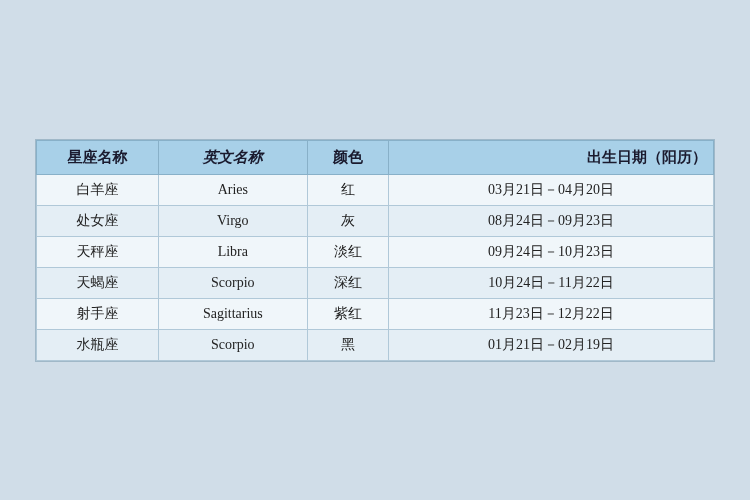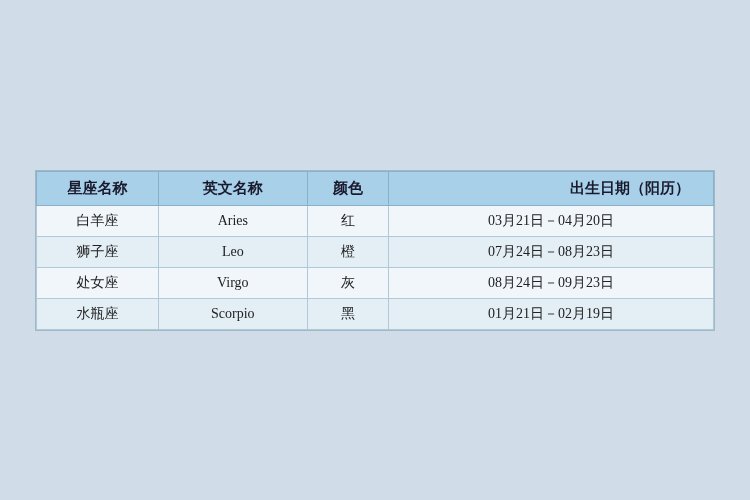--- a/index.html
+++ b/index.html
@@ -28,21 +28,21 @@
       width: 100%;
       border-collapse: collapse;
     }
 
     thead tr {
       background-color: #a8d0e8;
     }
 
     thead th {
       border: 1px solid #88b0c8;
-      padding: 7px 23px;
+      padding: 7px 6px;
       text-align: center;
       font-size: 15px;
       font-weight: bold;
       color: #1a1a2e;
     }
 
     tbody tr {
       background-color: #f0f6fa;
     }
 
@@ -52,21 +52,21 @@
 
     tbody td {
       border: 1px solid #b0c8d8;
       padding: 6px 14px;
       text-align: center;
       font-size: 14px;
       color: #222222;
     }
 
     .col-chinese { width: 18%; }
-    .col-english { width: 22%; }
+    .col-english { width: 22%; font-style: italic; }
     .col-color   { width: 12%; }
     .col-date    { width: 48%; text-align: right; }
   </style>
 </head>
 <body>
 
 <div class="table-container">
   <table>
     <thead>
       <tr>
@@ -77,30 +77,42 @@
       </tr>
     </thead>
     <tbody id="table-body">
     <tr>
           <td>白羊座</td>
           <td>Aries</td>
           <td>红</td>
           <td>03月21日－04月20日</td>
         </tr>
         <tr>
-          <td>狮子座</td>
-          <td>Leo</td>
-          <td>橙</td>
-          <td>07月24日－08月23日</td>
-        </tr>
-        <tr>
           <td>处女座</td>
           <td>Virgo</td>
           <td>灰</td>
           <td>08月24日－09月23日</td>
+        </tr>
+        <tr>
+          <td>天秤座</td>
+          <td>Libra</td>
+          <td>淡红</td>
+          <td>09月24日－10月23日</td>
+        </tr>
+        <tr>
+          <td>天蝎座</td>
+          <td>Scorpio</td>
+          <td>深红</td>
+          <td>10月24日－11月22日</td>
+        </tr>
+        <tr>
+          <td>射手座</td>
+          <td>Sagittarius</td>
+          <td>紫红</td>
+          <td>11月23日－12月22日</td>
         </tr>
         <tr>
           <td>水瓶座</td>
           <td>Scorpio</td>
           <td>黑</td>
           <td>01月21日－02月19日</td>
         </tr>
       </tbody>
   </table>
 </div>

